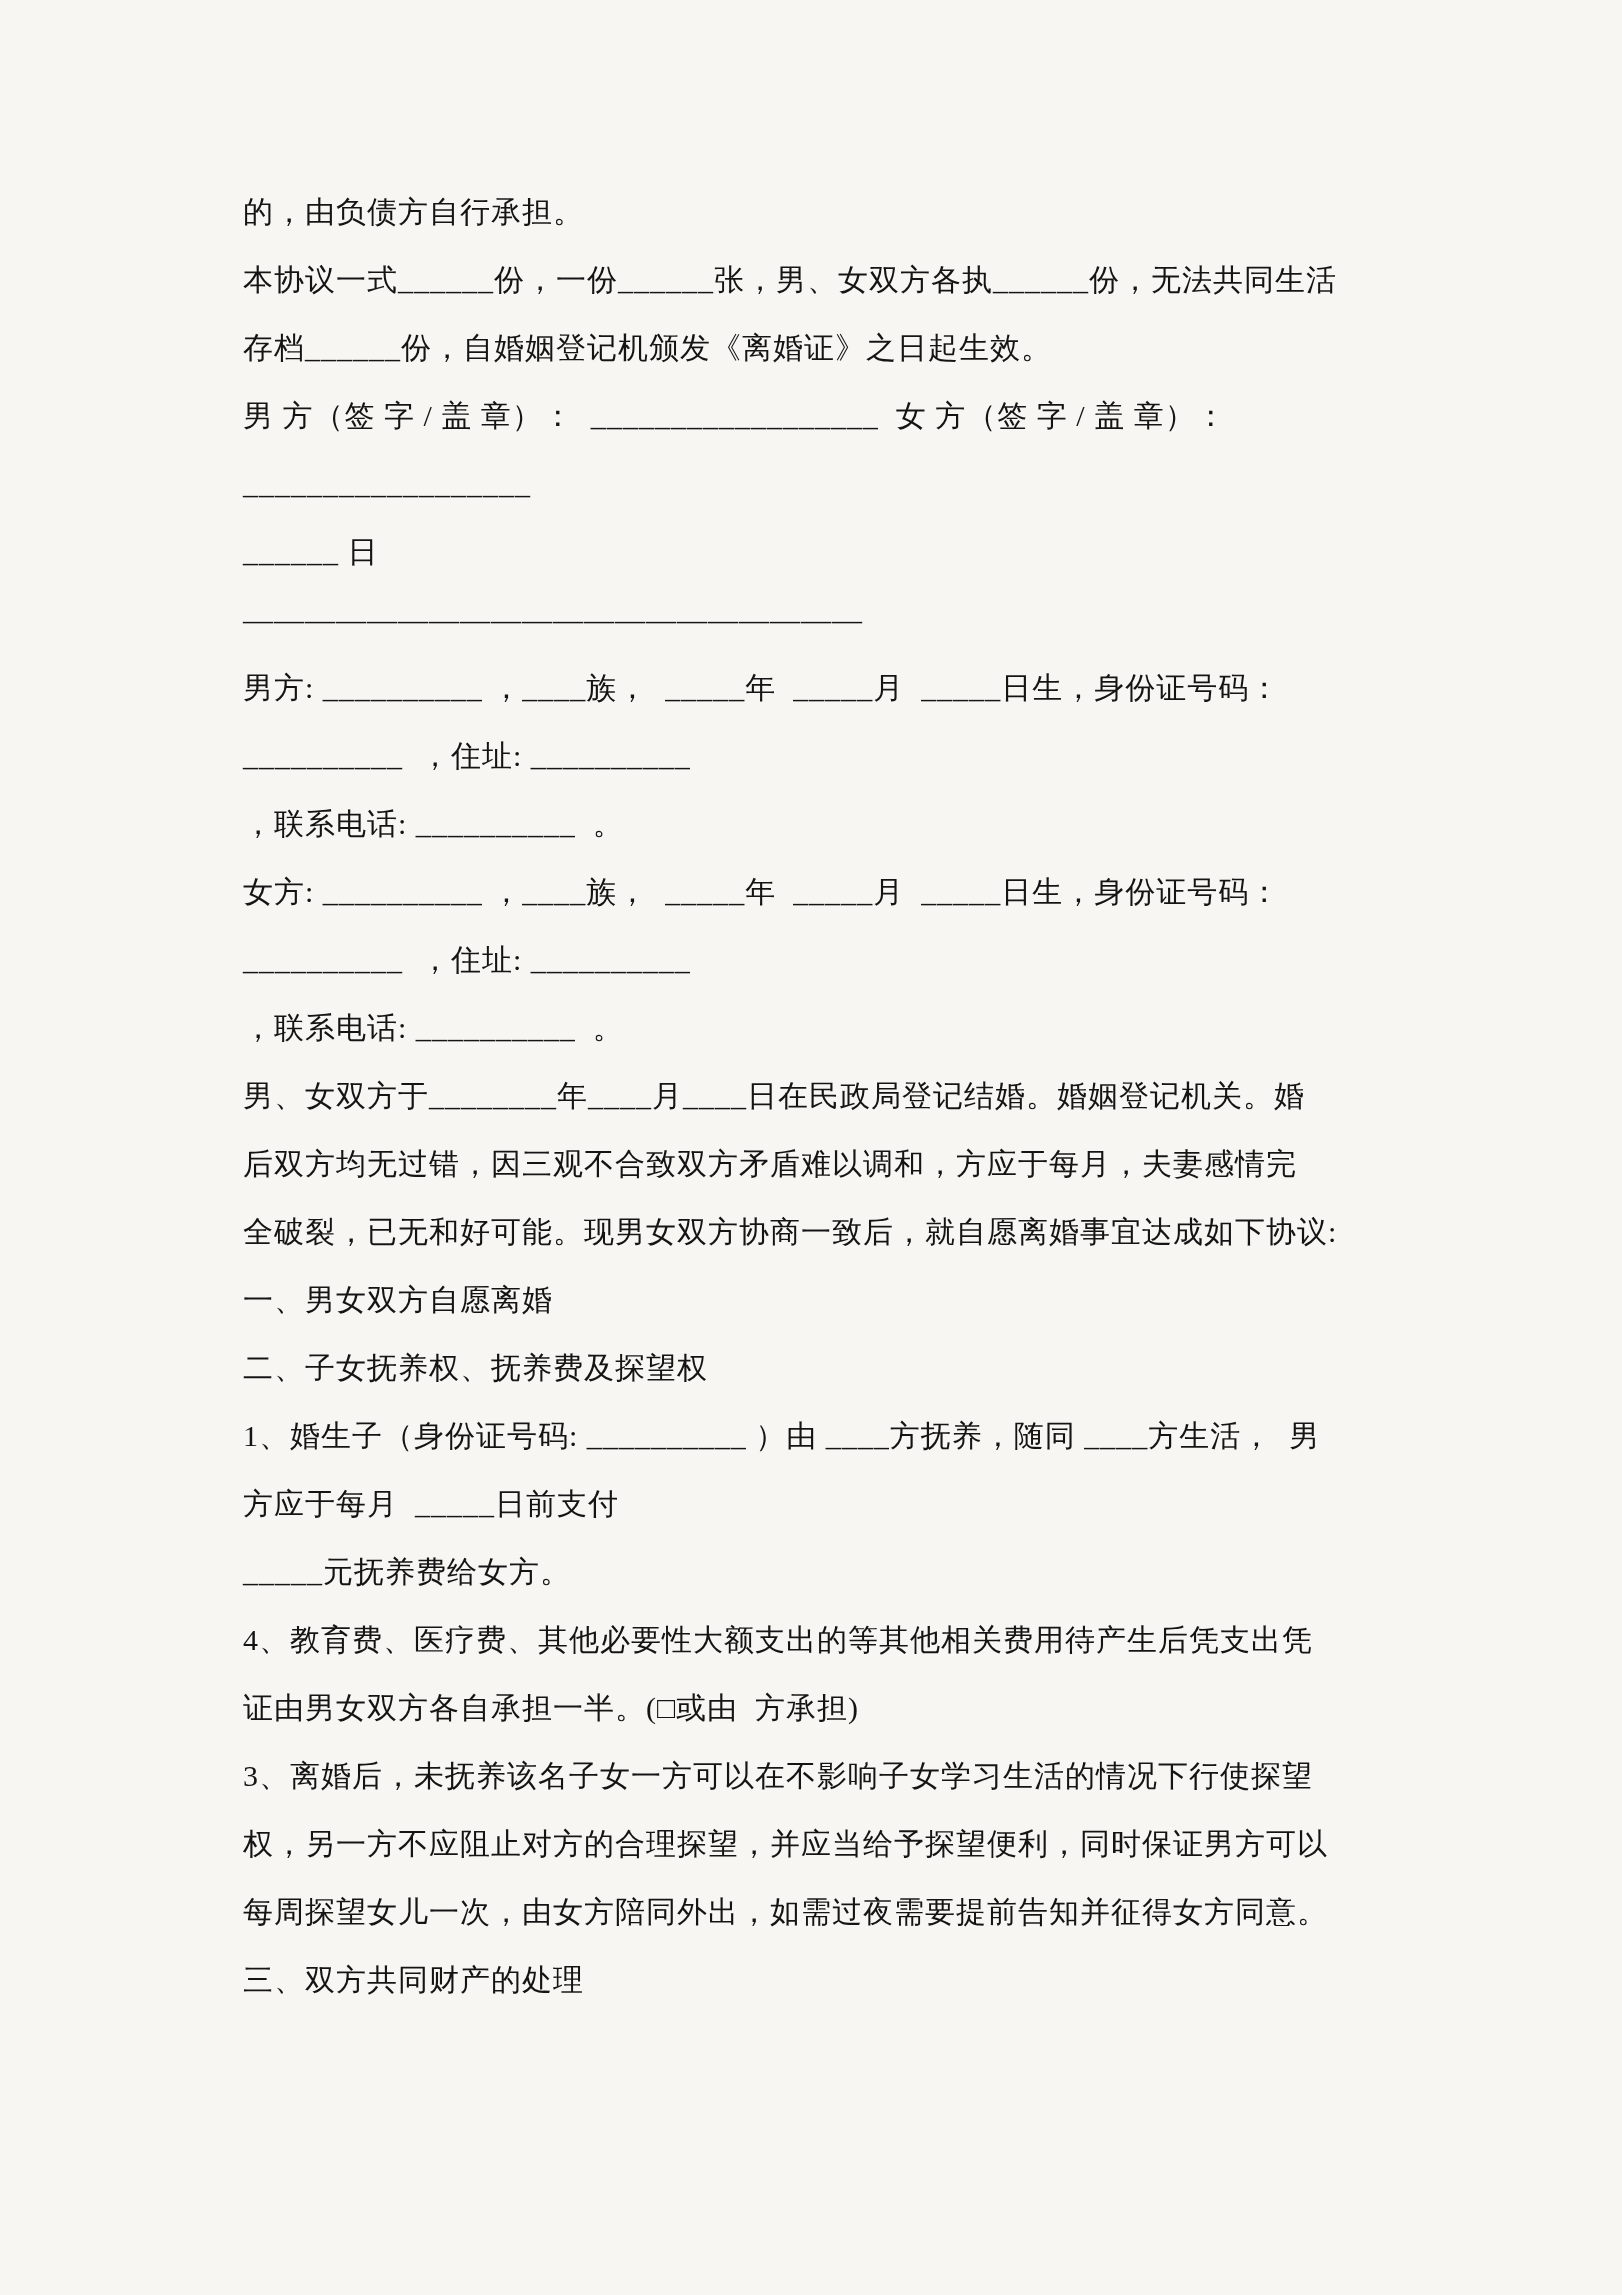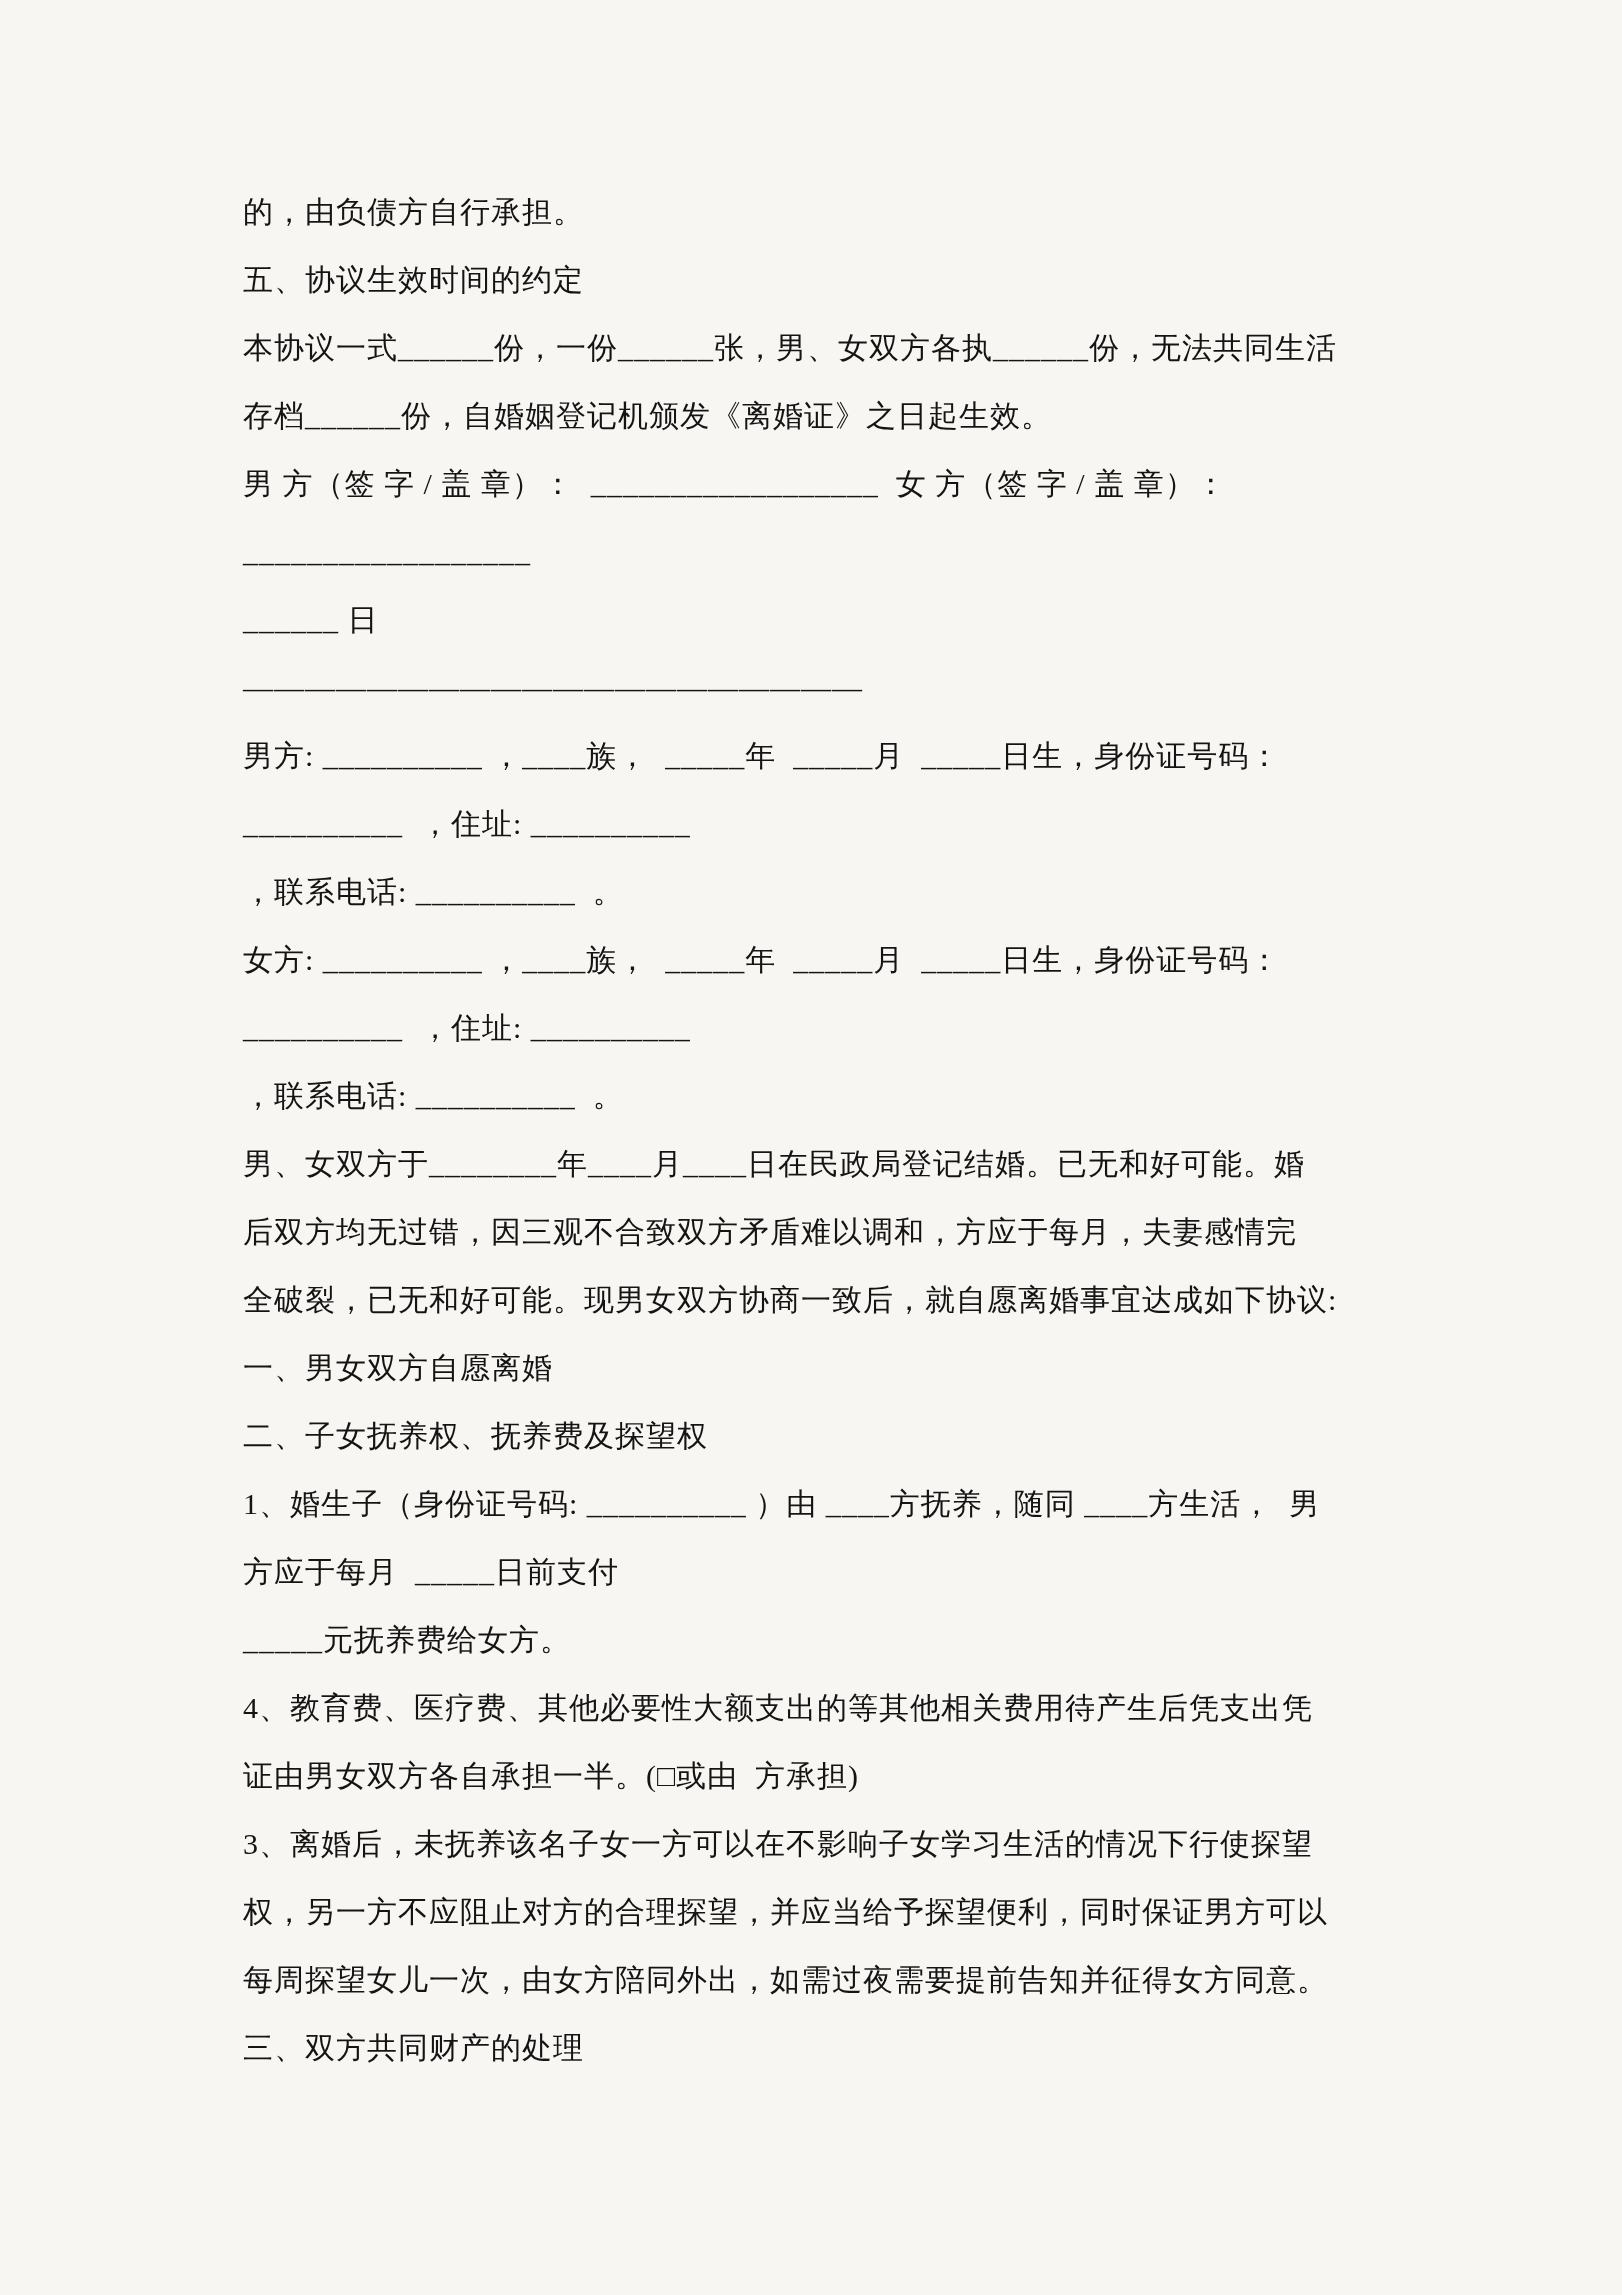--- a/index.html
+++ b/index.html
@@ -24,34 +24,33 @@
     letter-spacing: 1px;
     white-space: pre-wrap;
     word-break: break-all;
   }
 </style>
 </head>
 <body>
 
 <div class="page">
   <div class="doc-line">的，由负债方自行承担。</div>
-  <div class="doc-line">五、协议生效时间的约定</div>
   <div class="doc-line">本协议一式______份，一份______张，男、女双方各执______份，无法共同生活</div>
   <div class="doc-line">存档______份，自婚姻登记机颁发《离婚证》之日起生效。</div>
   <div class="doc-line">男 方（签 字 / 盖 章）：  __________________  女 方（签 字 / 盖 章）：</div>
   <div class="doc-line">__________________</div>
   <div class="doc-line">______ 日</div>
   <div class="doc-line">————————————————————</div>
   <div class="doc-line">男方: __________ ，____族，  _____年  _____月  _____日生，身份证号码：</div>
   <div class="doc-line">__________  ，住址: __________</div>
   <div class="doc-line">，联系电话: __________  。</div>
   <div class="doc-line">女方: __________ ，____族，  _____年  _____月  _____日生，身份证号码：</div>
   <div class="doc-line">__________  ，住址: __________</div>
   <div class="doc-line">，联系电话: __________  。</div>
-  <div class="doc-line">男、女双方于________年____月____日在民政局登记结婚。已无和好可能。婚</div>
+  <div class="doc-line">男、女双方于________年____月____日在民政局登记结婚。婚姻登记机关。婚</div>
   <div class="doc-line">后双方均无过错，因三观不合致双方矛盾难以调和，方应于每月，夫妻感情完</div>
   <div class="doc-line">全破裂，已无和好可能。现男女双方协商一致后，就自愿离婚事宜达成如下协议:</div>
   <div class="doc-line">一、男女双方自愿离婚</div>
   <div class="doc-line">二、子女抚养权、抚养费及探望权</div>
   <div class="doc-line">1、婚生子（身份证号码: __________ ）由 ____方抚养，随同 ____方生活，  男</div>
   <div class="doc-line">方应于每月  _____日前支付</div>
   <div class="doc-line">_____元抚养费给女方。</div>
   <div class="doc-line">4、教育费、医疗费、其他必要性大额支出的等其他相关费用待产生后凭支出凭</div>
   <div class="doc-line">证由男女双方各自承担一半。(□或由  方承担)</div>
   <div class="doc-line">3、离婚后，未抚养该名子女一方可以在不影响子女学习生活的情况下行使探望</div>

